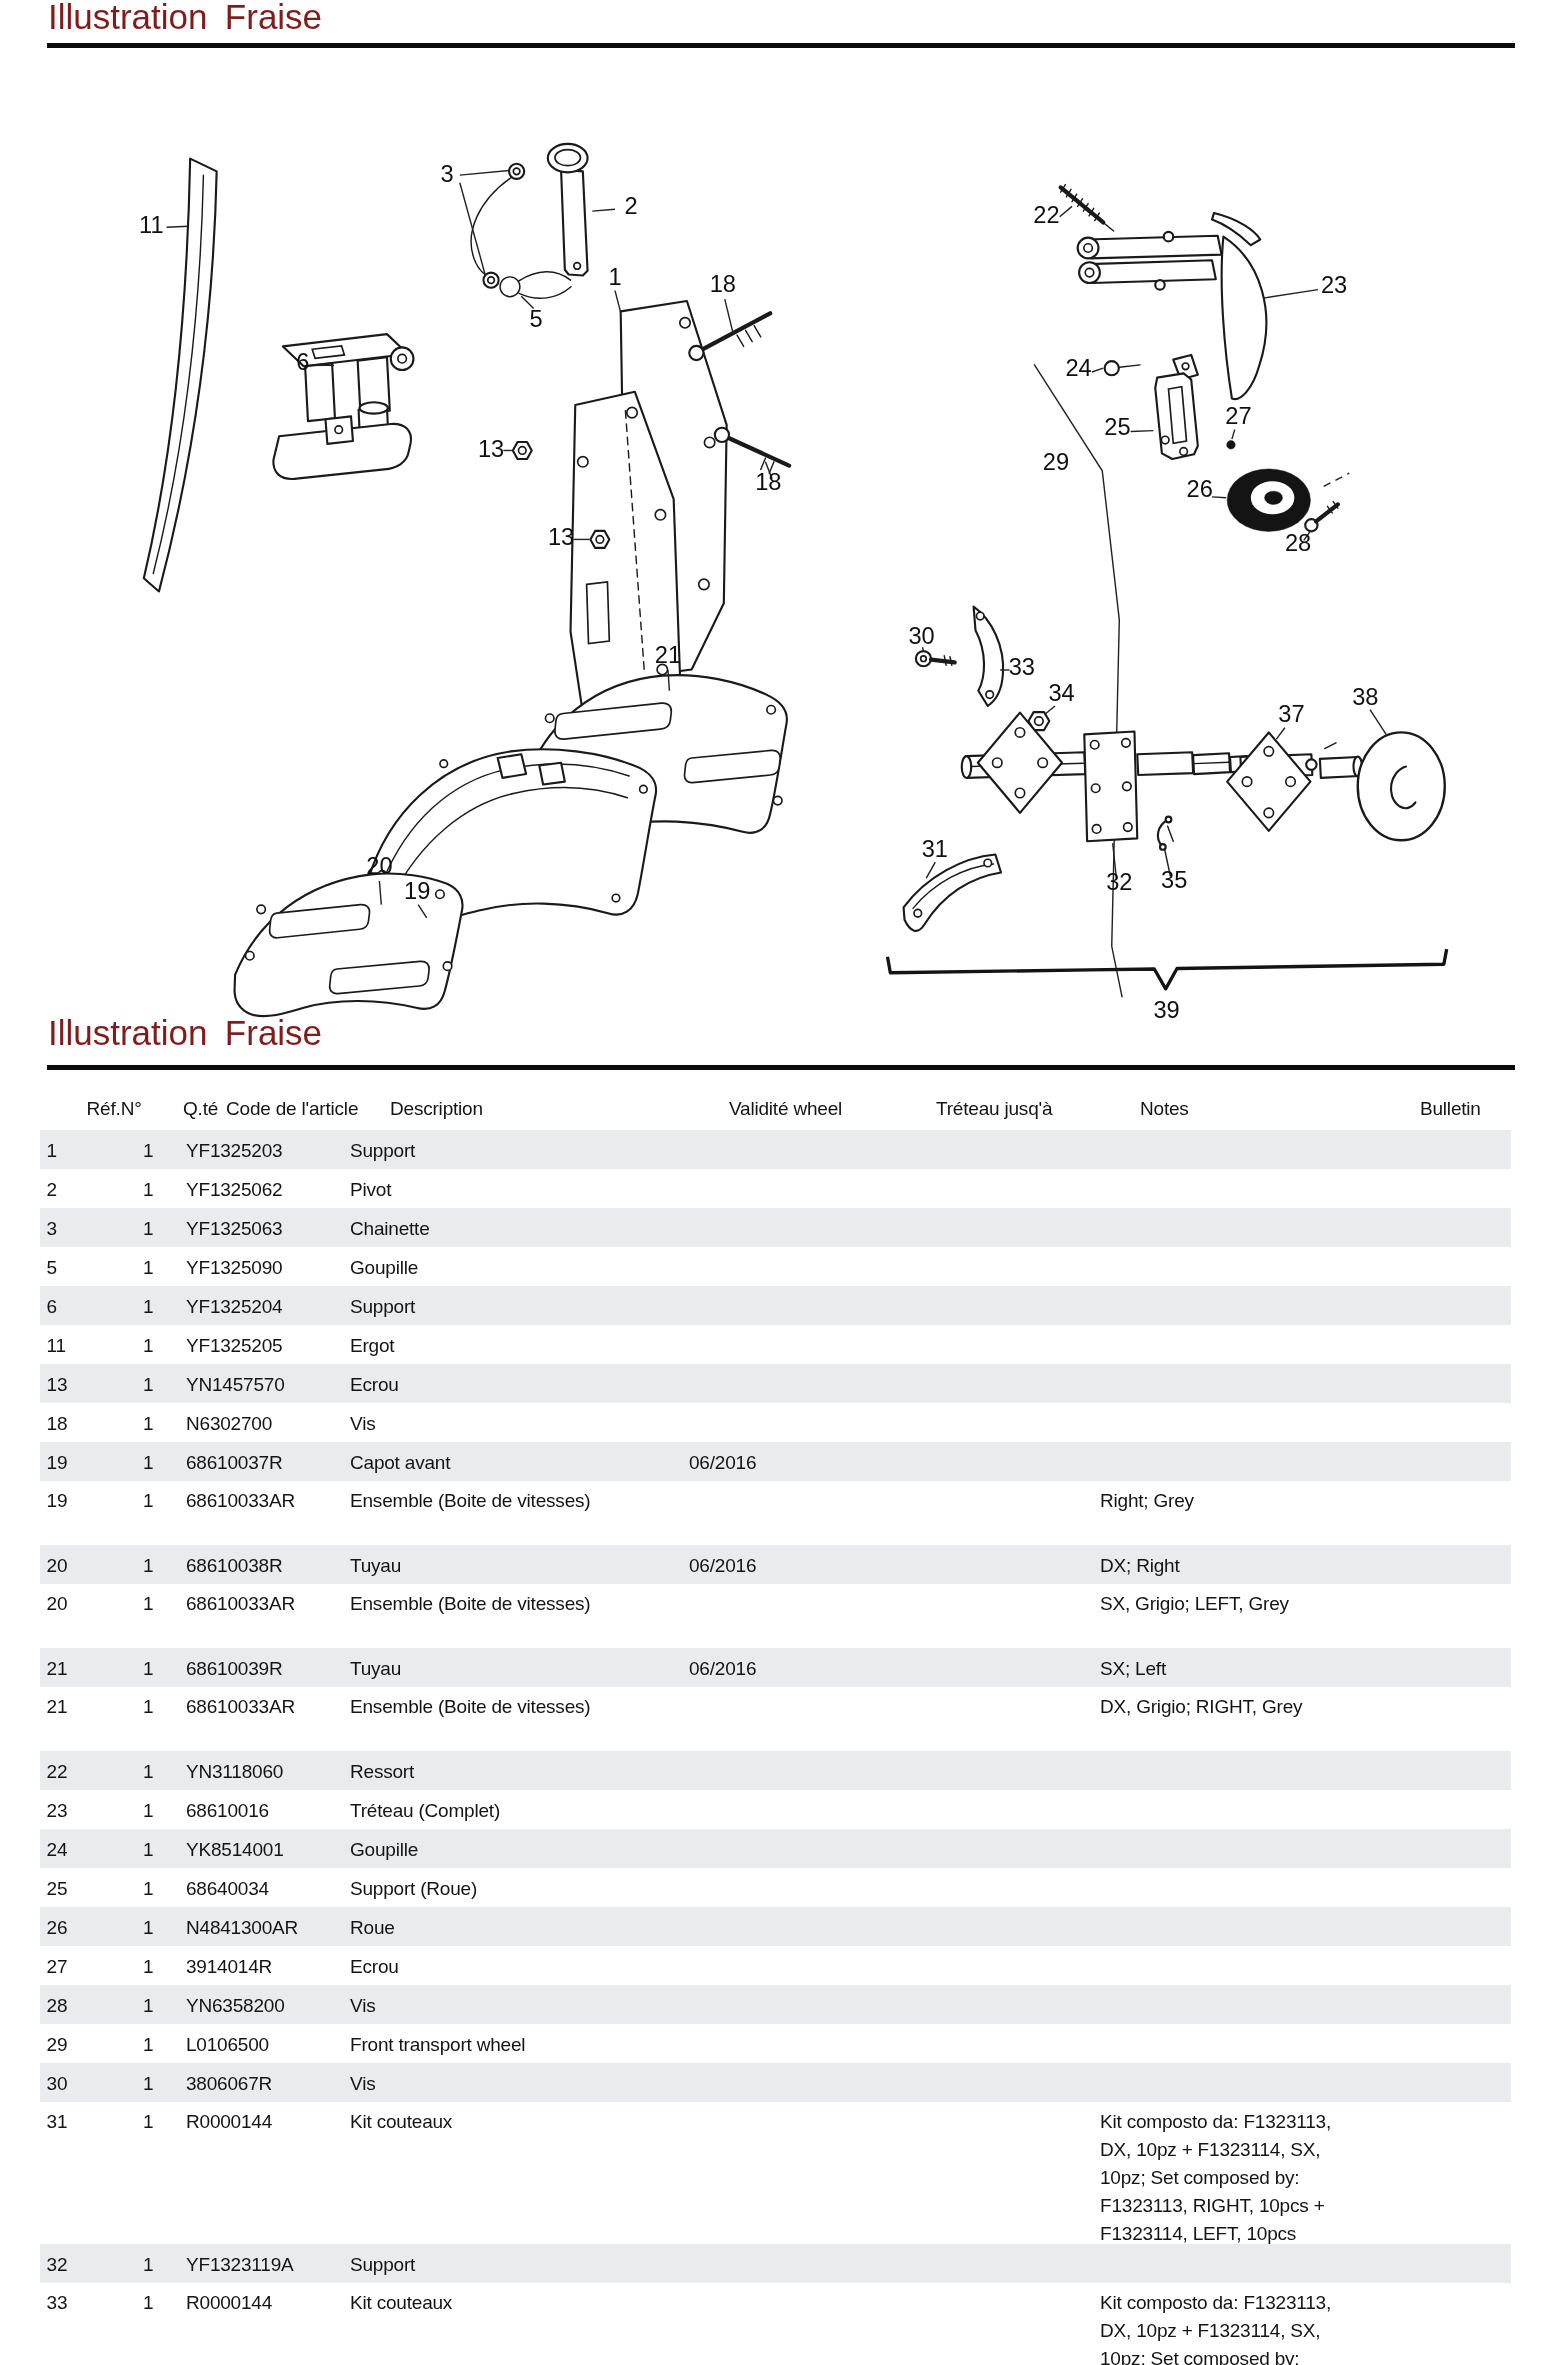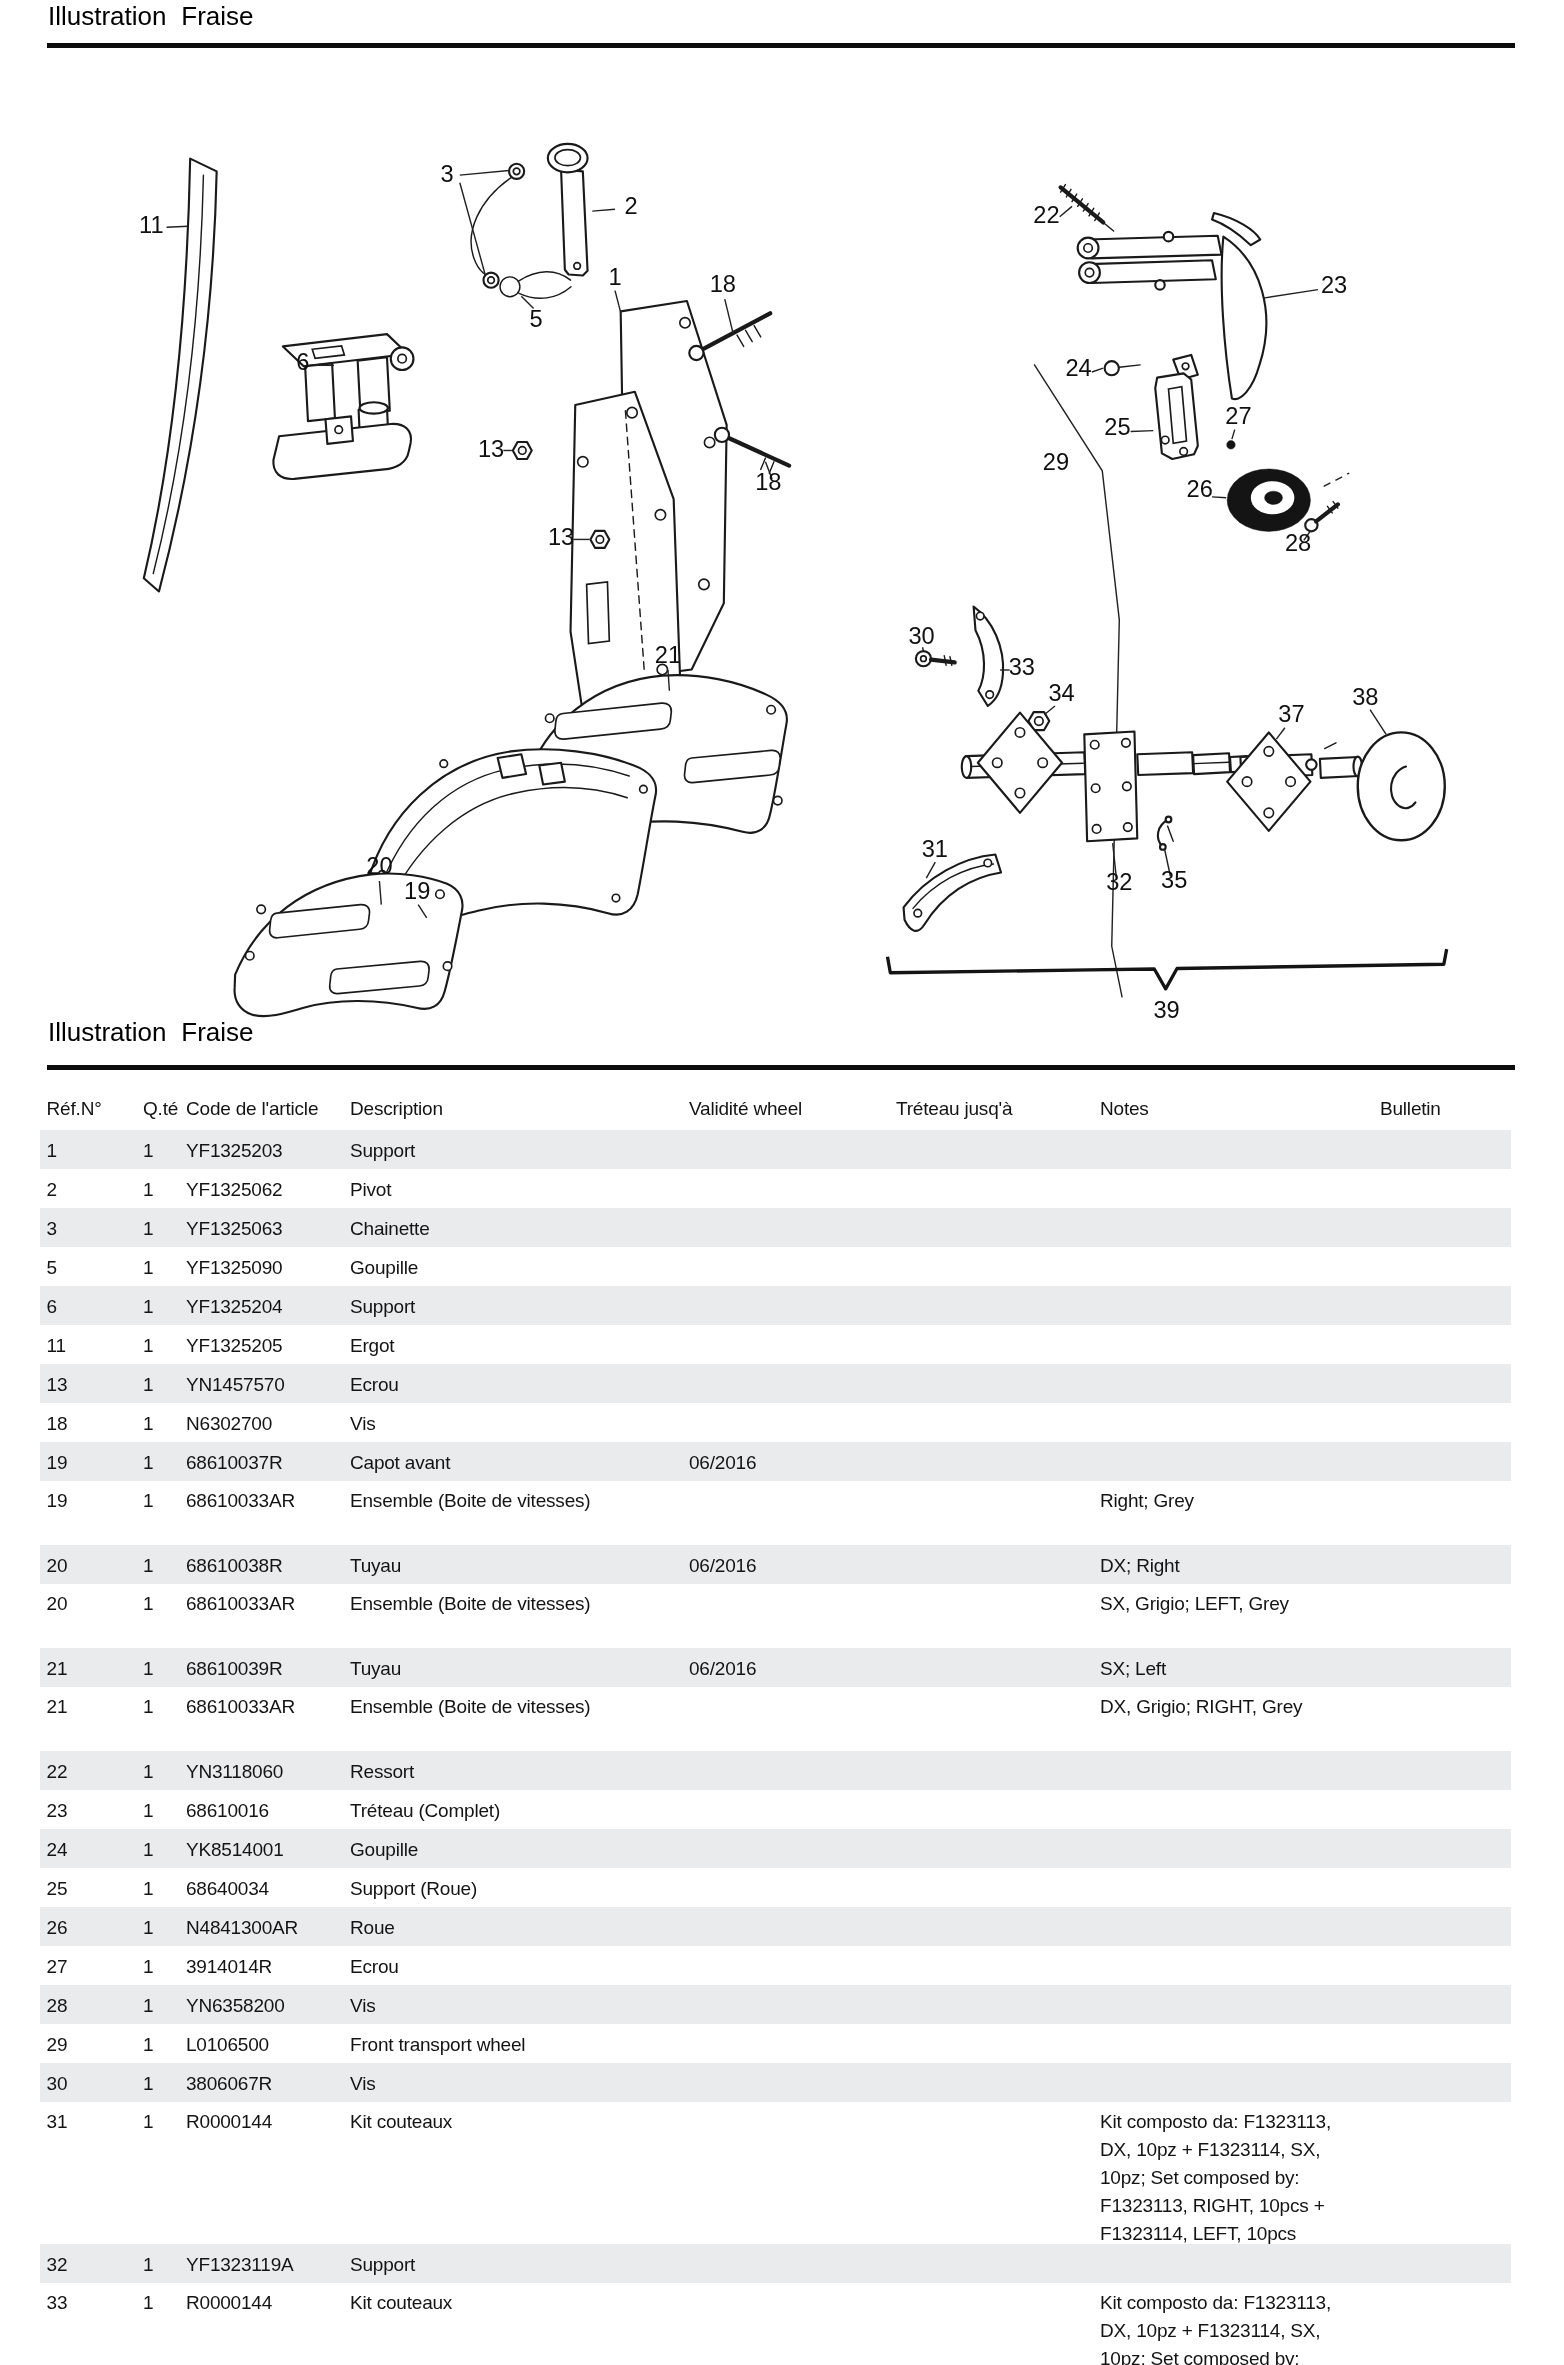--- a/index.html
+++ b/index.html
@@ -1,19 +1,19 @@
 <!DOCTYPE html>
 <html style="font-size:7.6px"><head>
 <meta charset="utf-8">
 <style>
   html,body{margin:0;padding:0;background:#ffffff;}
   body{width:1564px;height:2612px;position:relative;overflow:hidden;
        font-family:"Liberation Sans",sans-serif;color:#141414;}
-  .doc-title{position:absolute;left:48px;font-size:26px;line-height:29px;
-       color:#000000;word-spacing:7.6px;letter-spacing:0px;white-space:pre;}
+  .doc-title{position:absolute;left:48px;font-size:35px;line-height:29px;
+       color:#7f1d1d;word-spacing:7.6px;letter-spacing:0px;white-space:pre;}
   .rule{position:absolute;left:47px;width:1468px;height:5.2px;background:#0c0c0c;}
   #diagram{position:absolute;left:0;top:142px;width:1564px;height:880px;}
   .part{fill:#ffffff;stroke:#1a1a1a;stroke-width:4.5;stroke-linejoin:round;}
   .hole{fill:#ffffff;stroke:#1a1a1a;stroke-width:3.5;}
   .ln{fill:none;stroke:#1a1a1a;stroke-width:4.5;stroke-linecap:round;}
   .thin{stroke-width:3;}
   .bolt{fill:none;stroke:#1a1a1a;stroke-width:9;stroke-linecap:round;}
   .leader{fill:none;stroke:#222222;stroke-width:3;}
   .dash{stroke-dasharray:16 12;}
   .dark{fill:#141414;stroke:#141414;}
@@ -21,21 +21,21 @@
   .dlabel{font-family:"Liberation Sans",sans-serif;font-size:50px;fill:#101010;text-anchor:middle;}
   
   #thead,#tbody{position:absolute;left:40px;width:1471px;}
   #thead{top:1097px;height:33px;}
   #tbody{top:1130px;}
   .cell{position:absolute;font-size:19px;line-height:23px;letter-spacing:-0.2px;
         color:#141414;white-space:pre-line;}
   .c0{left:6.6px;width:78px;} .c1{left:103px;width:47px;} .c2{left:146px;width:175px;}
   .c3{left:310px;width:308px;} .c4{left:649px;width:189px;} .c5{left:856px;width:208px;}
   .c6{left:1060px;width:267px;} .c7{left:1340px;width:130px;}
-  #thead .cell{top:0;}
+  #thead .cell{top:0;margin-left:40px;}
   .row{position:relative;width:100%;}
   .row.s{height:39px;} .row.t{height:64px;} .row.k{height:142px;}
   .row.shaded{background:#e9ebed;}
   .row.s .cell,.row.last .cell{top:50%;transform:translateY(-50%);}
   .row.t .cell{top:7.6px;}
   .row.k .cell{top:5.7px;line-height:28px;}
 </style>
 </head>
 <body>
 

